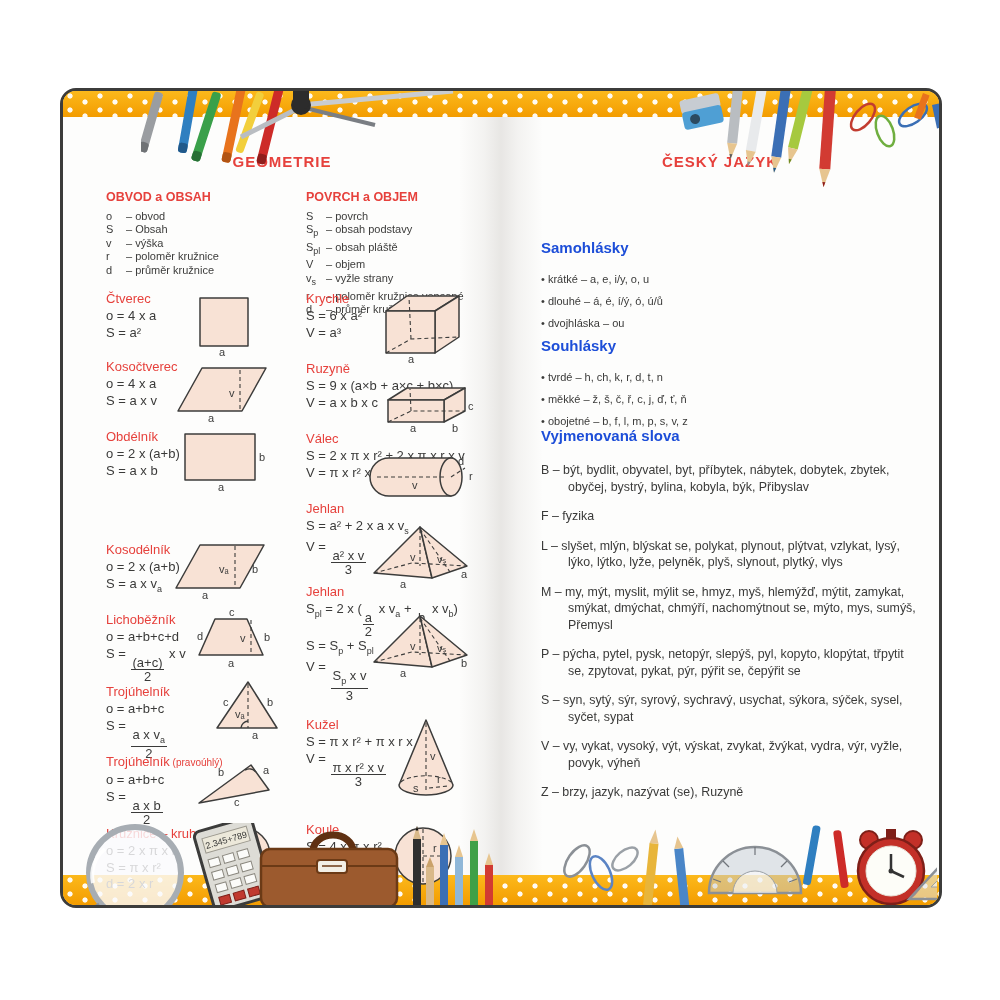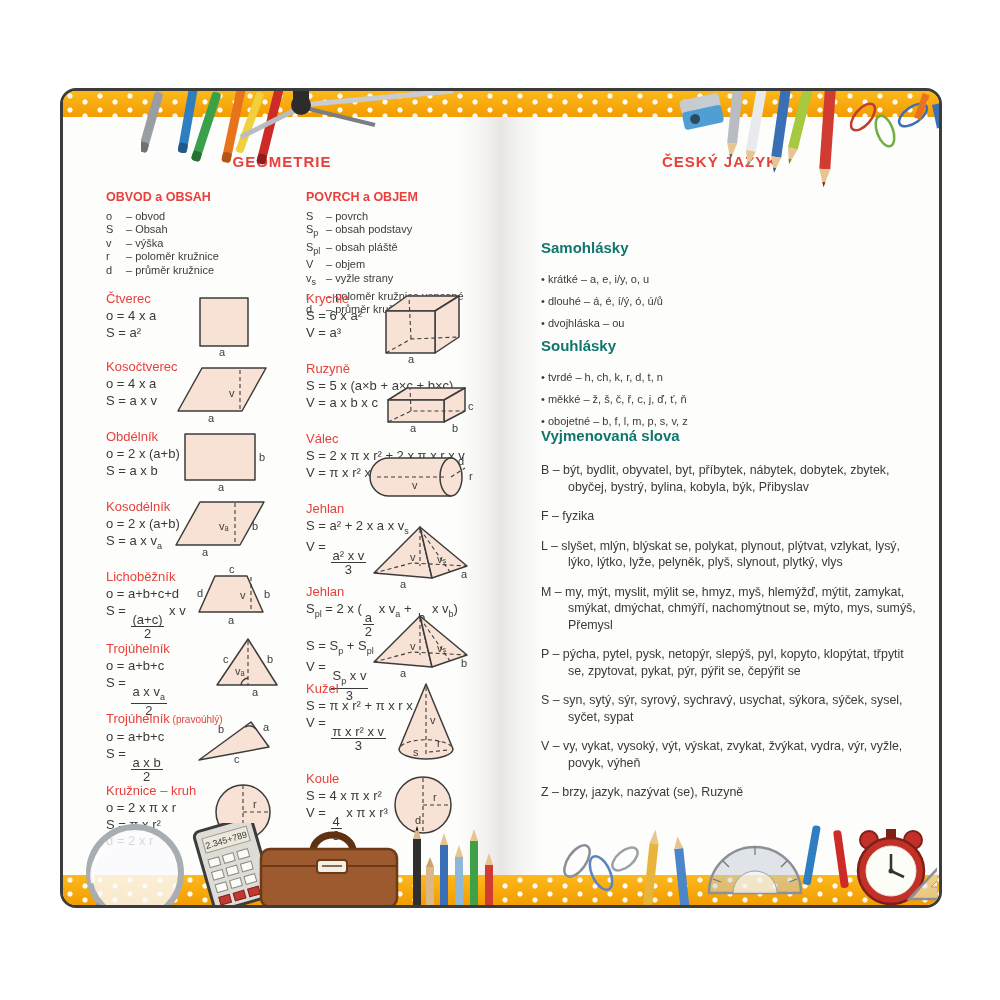--- a/index.html
+++ b/index.html
@@ -32,21 +32,21 @@
   .frac{display:inline-flex;flex-direction:column;align-items:center;vertical-align:-9px;line-height:13px;margin:0 1px;}
   .frac .num{border-bottom:1.3px solid #3a3a39;padding:0 2px;}
   sub{font-size:9px;}
   .fig{position:absolute;}
   .fig polygon,.fig rect,.fig circle,.fig ellipse,.fig path{stroke:#3c3c3b;stroke-width:1.5;fill:#f8e2d5;stroke-linejoin:round;}
   .fig .dash{stroke-dasharray:4 3;fill:none;stroke:#3c3c3b;stroke-width:1.1;}
   .fig .nf{fill:none;}
   .fig text{font:11px "Liberation Sans","DejaVu Sans",sans-serif;fill:#3c3c3b;stroke:none;}
   .rp-sec{position:absolute;left:478px;width:380px;z-index:3;}
   #rp-s0{top:148px;} #rp-s1{top:246px;} #rp-s2{top:336px;}
-  .rp-h{color:#0f766e;font-size:15px;font-weight:bold;margin:0 0 12px 0;}
+  .rp-h{color:#1d4ed8;font-size:15px;font-weight:bold;margin:0 0 12px 0;}
   .bullet{font-size:11px;line-height:22px;}
   .bullet::before{content:"• ";}
   .entry{font-size:12.4px;line-height:16.5px;margin-bottom:13px;padding-left:27px;text-indent:-27px;}
   .entry .lt{display:inline;}
   .deco{position:absolute;z-index:4;pointer-events:none;}
 </style>
 </head>
 <body>
 
 <div class="spread">
@@ -140,21 +140,21 @@
       <div class="sec" style="height: 70px;">
         <div class="shape-name">Obdélník</div>
         <div class="formula">o = 2 x (a+b)</div>
         <div class="formula">S = a x b</div>
         <span class="fig" style="left: 76px; top: 2px;"><svg width="84" height="62" viewBox="0 0 84 62">
             <rect x="3" y="3" width="70" height="46"></rect>
             <text x="36" y="60">a</text>
             <text x="77" y="30">b</text>
           </svg></span>
       </div>
-      <div class="sec" style="height: 70px;">
+      <div class="sec" style="height: 70px; margin-top: 43px;">
         <div class="shape-name">Kosodélník</div>
         <div class="formula">o = 2 x (a+b)</div>
         <div class="formula">S = a x v<sub>a</sub></div>
         <span class="fig" style="left: 66px; top: 0px;"><svg width="97" height="60" viewBox="0 0 97 60">
             <polygon points="28,3 92,3 68,46 4,46"></polygon>
             <line class="dash" x1="63" y1="4" x2="63" y2="46"></line>
             <text x="47" y="31">vₐ</text>
             <text x="80" y="31">b</text>
             <text x="30" y="57">a</text>
           </svg></span>
@@ -231,21 +231,21 @@
             <polygon points="6,20 27,5 79,5 55,20" fill="#fbeade"></polygon>
             <polygon points="55,20 79,5 79,46 55,62" fill="#f4d8c6"></polygon>
             <rect x="6" y="20" width="49" height="42"></rect>
             <polyline class="dash" points="6,62 31,48 79,46"></polyline>
             <line class="dash" x1="31" y1="48" x2="29" y2="6"></line>
             <text x="28" y="72">a</text>
           </svg></span>
       </div>
       <div class="sec" style="height: 70px;">
         <div class="shape-name">Ruzyně</div>
-        <div class="formula">S = 5 x (a×b + a×c + b×c)</div>
+        <div class="formula">S = 9 x (a×b + a×c + b×c)</div>
         <div class="formula">V = a x b x c</div>
         <span class="fig" style="left: 58px; top: 18px;"><svg width="112" height="56" viewBox="0 0 112 56">
             <polygon points="24,21 43,9 101,9 80,21" fill="#fbeade"></polygon>
             <polygon points="80,21 101,9 101,32 80,43" fill="#f4d8c6"></polygon>
             <rect x="24" y="21" width="56" height="22"></rect>
             <polyline class="dash" points="24,43 47,32 101,32"></polyline>
             <line class="dash" x1="47" y1="32" x2="46" y2="10"></line>
             <text x="46" y="53">a</text>
             <text x="88" y="53">b</text>
             <text x="104" y="31">c</text>
@@ -303,38 +303,38 @@
             <polygon points="52,6 64,57 99,45" fill="#f4d8c6"></polygon>
             <polyline class="dash" points="6,52 44,42 99,45"></polyline>
             <line class="dash" x1="52" y1="8" x2="52" y2="45"></line>
             <line class="dash" x1="52" y1="8" x2="82" y2="51"></line>
             <text x="42" y="40">v</text>
             <text x="69" y="42">vₛ</text>
             <text x="32" y="67">a</text>
             <text x="93" y="57">b</text>
           </svg></span>
       </div>
-      <div class="sec" style="height: 90px;">
+      <div class="sec" style="height: 90px; margin-top: 36px;">
         <div class="shape-name">Kužel</div>
         <div class="formula">S = π x r² + π x r x s</div>
         <div class="formula">V = <span class="frac">
             <span class="num">π x r² x v</span>
             <span class="den">3</span>
           </span></div>
         <span class="fig" style="left: 84px; top: -2px;"><svg width="72" height="88" viewBox="0 0 72 88">
             <path d="M36,5 L9,70 A27 10 0 0 0 63,70 Z"></path>
             <path class="dash" d="M11,67 A27 10 0 0 1 61,67"></path>
             <line class="dash" x1="36" y1="8" x2="36" y2="77"></line>
             <text x="40" y="45">v</text>
             <text x="23" y="77">s</text>
             <line class="dash" x1="39" y1="73" x2="58" y2="71"></line>
             <text x="47" y="68">r</text>
           </svg></span>
       </div>
-      <div class="sec" style="height: 70px;">
+      <div class="sec" style="height: 70px; margin-top: 15px;">
         <div class="shape-name">Koule</div>
         <div class="formula">S = 4 x π x r²</div>
         <div class="formula">V = <span class="frac">
             <span class="num">4</span>
             <span class="den">3</span>
           </span> x π x r³</div>
         <span class="fig" style="left: 86px; top: 2px;"><svg width="62" height="64" viewBox="0 0 62 64">
             <circle cx="31" cy="32" r="28"></circle>
             <line class="dash" x1="31" y1="5" x2="31" y2="60"></line>
             <line class="dash" x1="31" y1="32" x2="58" y2="32"></line>

